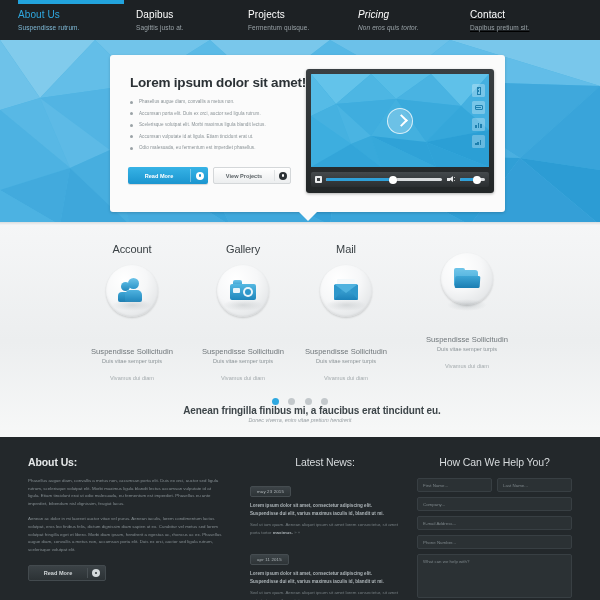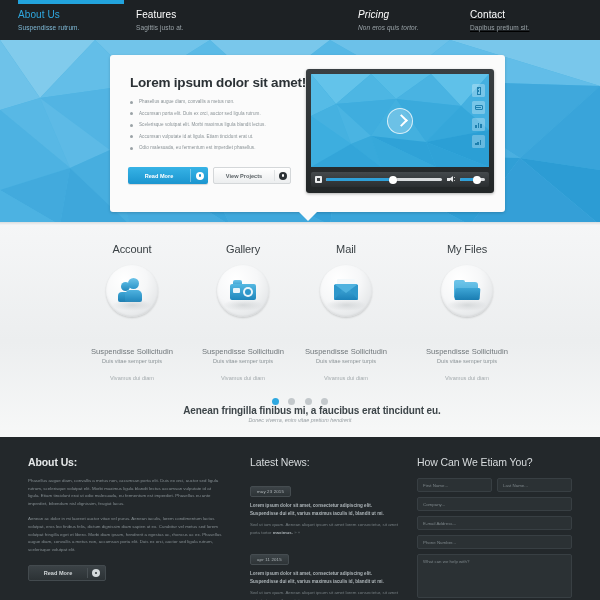--- a/index.html
+++ b/index.html
@@ -261,21 +261,21 @@
 
   
   .footer{
     position:absolute;left:0;top:437px;width:600px;height:184px;
     background:#23282b;
     text-decoration:underline;
   }
   .f-head{
     font-size:10.5px;font-weight:bold;color:#e6e9ea;letter-spacing:-.1px;
   }
-  .f-head.light{font-weight:normal;color:#d7dbdd;}
+  .f-head.light{font-weight:normal;color:#d7dbdd;text-align:center;}
   .col-about{position:absolute;left:28px;top:19px;width:195px;}
   .about-p{
     margin-top:9px;font-size:4.4px;color:#868f93;line-height:7.6px;
     letter-spacing:.02px;
   }
   .about-p.second{margin-top:8px;}
   .btn-more-f{
     position:absolute;left:28px;top:128px;width:78px;height:16px;
     border-radius:2px;background:linear-gradient(to bottom,#3b4246,#2c3235);
     border:1px solid #434a4e;box-sizing:border-box;
@@ -327,24 +327,28 @@
   <div class="topnav">
     <div class="nav-accent"></div>
     <div class="nav-items">
 
       <div class="nav-item ni0 active">
         <div class="nav-title">About Us</div>
         <div class="nav-sub">Suspendisse rutrum.</div>
       </div>
 
       <div class="nav-item ni1">
-        <div class="nav-title">Features</div>
+        <div class="nav-title">Dapibus</div>
         <div class="nav-sub">Sagittis justo at.</div>
       </div>
 
+      <div class="nav-item ni2">
+        <div class="nav-title">Projects</div>
+        <div class="nav-sub">Fermentum quisque.</div>
+      </div>
 
       <div class="nav-item ni3">
         <div class="nav-title">Pricing</div>
         <div class="nav-sub">Non eros quis tortor.</div>
       </div>
 
       <div class="nav-item ni4">
         <div class="nav-title">Contact</div>
         <div class="nav-sub">Dapibus pretium sit.</div>
       </div>
@@ -528,21 +532,20 @@
           <div class="ml-fold"></div>
         </div>
       </div>
       <div class="orb-reflect"></div>
       <div class="fdesc">Suspendisse Sollicitudin</div>
       <div class="fsub">Duis vitae semper turpis</div>
       <div class="fnote">Vivamus dui diam</div>
     </div>
 
     <div class="feat f3">
-      <div class="fname">My Files</div>
       <div class="orb">
         <div class="gl">
           <div class="fd-tab"></div>
             <div class="fd-back"></div>
             <div class="fd-front"></div>
         </div>
       </div>
       <div class="orb-reflect"></div>
       <div class="fdesc">Suspendisse Sollicitudin</div>
       <div class="fsub">Duis vitae semper turpis</div>
@@ -582,21 +585,21 @@
       </div>
 
       <div class="news-item">
         <span class="date-badge">apr 11 2015</span>
         <div class="news-title">Lorem ipsum dolor sit amet, consectetur adipiscing elit. Suspendisse dui elit, varius maximus iaculis id, blandit ut mi.</div>
         <div class="news-body"><span>Sed ut iam quam. Aenean aliquet ipsum sit amet lorem consectetur, sit amet porta tortor </span><b>maximus.</b><span class="arrows"> » »</span></div>
       </div>
     </div>
 
     <div class="col-form">
-      <div class="f-head light">How Can We Etiam You?</div>
+      <div class="f-head light">How Can We Help You?</div>
       <div class="form-rows">
         <div class="fld-row">
           <div class="fld">First Name...</div>
           <div class="fld">Last Name...</div>
         </div>
         <div class="fld">Company...</div>
         <div class="fld">E-mail Address...</div>
         <div class="fld">Phone Number...</div>
         <div class="fld area">What can we help with?</div>
 

